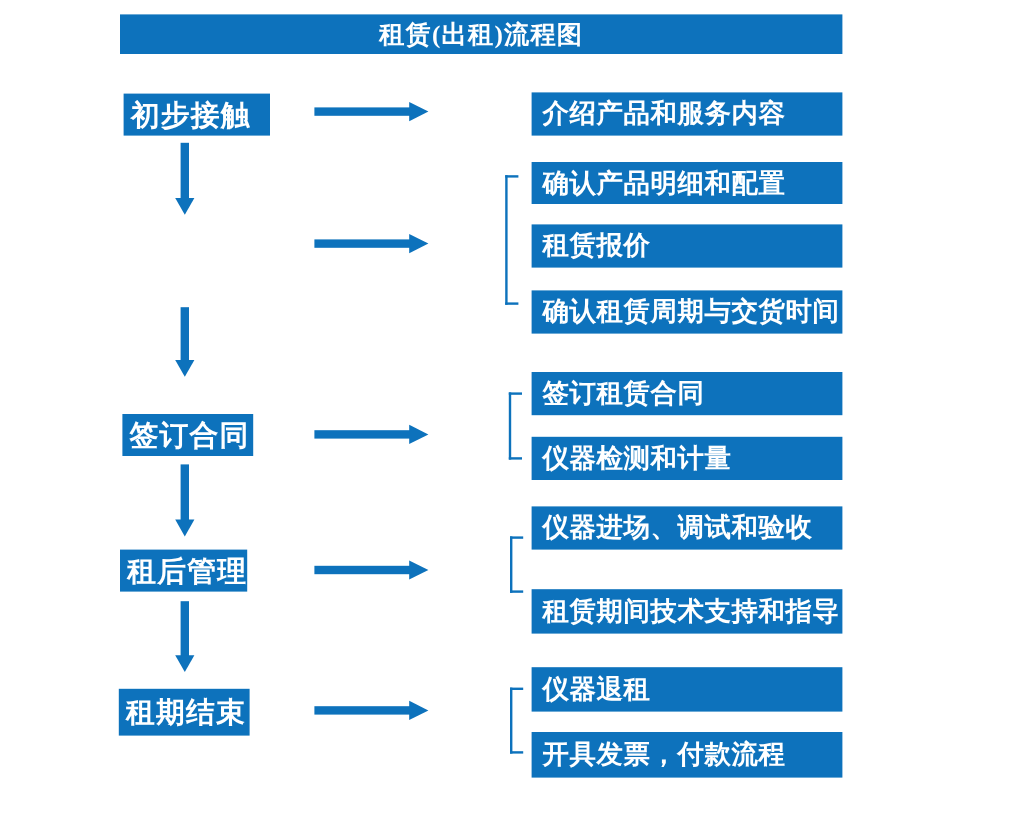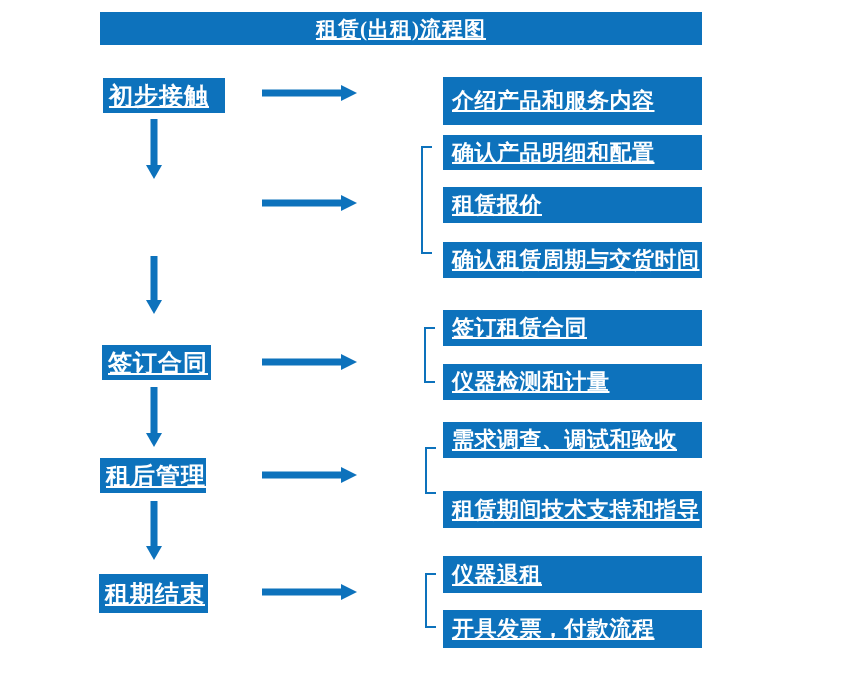--- a/index.html
+++ b/index.html
@@ -1,20 +1,20 @@
 <!DOCTYPE html>
 <html style="--primary-blue: #0d72bc; --text-white: #ffffff; --background: #ffffff;"><head>
 <meta charset="utf-8">
 <style>
   :root {
     --primary-blue: #0d72bc;
     --text-white: #ffffff;
     --background: #ffffff;
   }
-  * { box-sizing: border-box; text-decoration: underline; }
+  * { box-sizing: border-box; }
   html, body { margin: 0; padding: 0; }
   body {
     background: var(--background);
     font-family: "Liberation Serif", serif;
   }
   .canvas {
     position: relative;
     width: 844px;
     height: 688px;
     background: var(--background);
@@ -135,28 +135,28 @@
   <div class="arrow-right" style="left:262px; top:584px; width:95px; height:16px;">
     <div class="shaft"></div>
     <div class="head"></div>
   </div>
 
   <div class="bracket" style="left:421px; top:146px; height:108px;"></div>
   <div class="bracket" style="left:424px; top:327px; height:56px;"></div>
   <div class="bracket" style="left:425px; top:447px; height:47px;"></div>
   <div class="bracket" style="left:425px; top:573px; height:55px;"></div>
 
-  <div class="box detail-box" style="left:443px; top:77px; width:259px; height:48px;">介绍产品和服务内容</div>
+  <div class="box detail-box" style="left:443px; top:77px; width:259px; height:36px;">介绍产品和服务内容</div>
 
   <div class="box detail-box" style="left:443px; top:135px; width:259px; height:35px;">确认产品明细和配置</div>
   <div class="box detail-box" style="left:443px; top:187px; width:259px; height:36px;">租赁报价</div>
   <div class="box detail-box" style="left:443px; top:242px; width:259px; height:36px;">确认租赁周期与交货时间</div>
 
   <div class="box detail-box" style="left:443px; top:310px; width:259px; height:36px;">签订租赁合同</div>
   <div class="box detail-box" style="left:443px; top:364px; width:259px; height:36px;">仪器检测和计量</div>
 
-  <div class="box detail-box" style="left:443px; top:422px; width:259px; height:36px;">需求调查、调试和验收</div>
+  <div class="box detail-box" style="left:443px; top:422px; width:259px; height:36px;">仪器进场、调试和验收</div>
   <div class="box detail-box" style="left:443px; top:491px; width:259px; height:37px;">租赁期间技术支持和指导</div>
 
   <div class="box detail-box" style="left:443px; top:556px; width:259px; height:37px;">仪器退租</div>
   <div class="box detail-box" style="left:443px; top:610px; width:259px; height:38px;">开具发票，付款流程</div>
 
 </div>
 
 </body></html>

